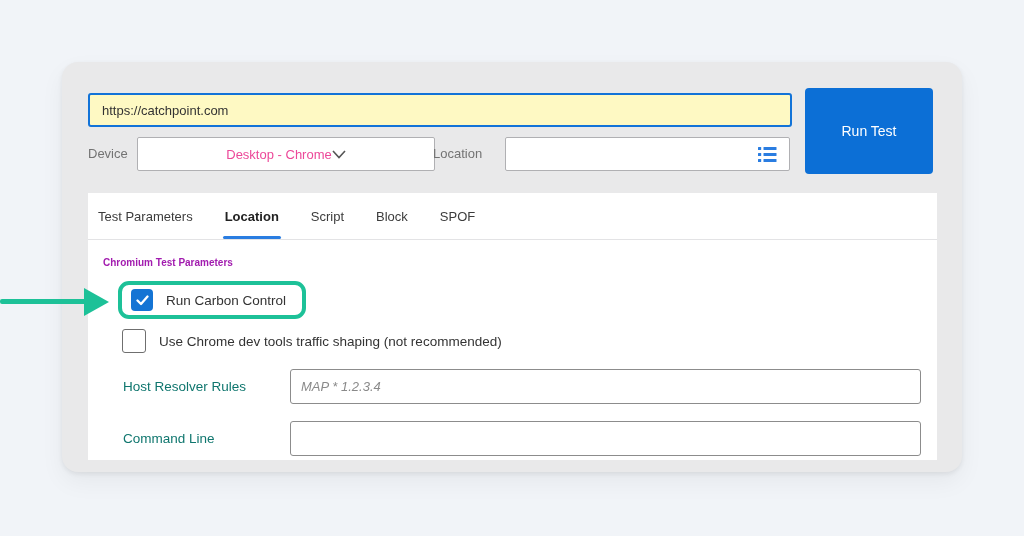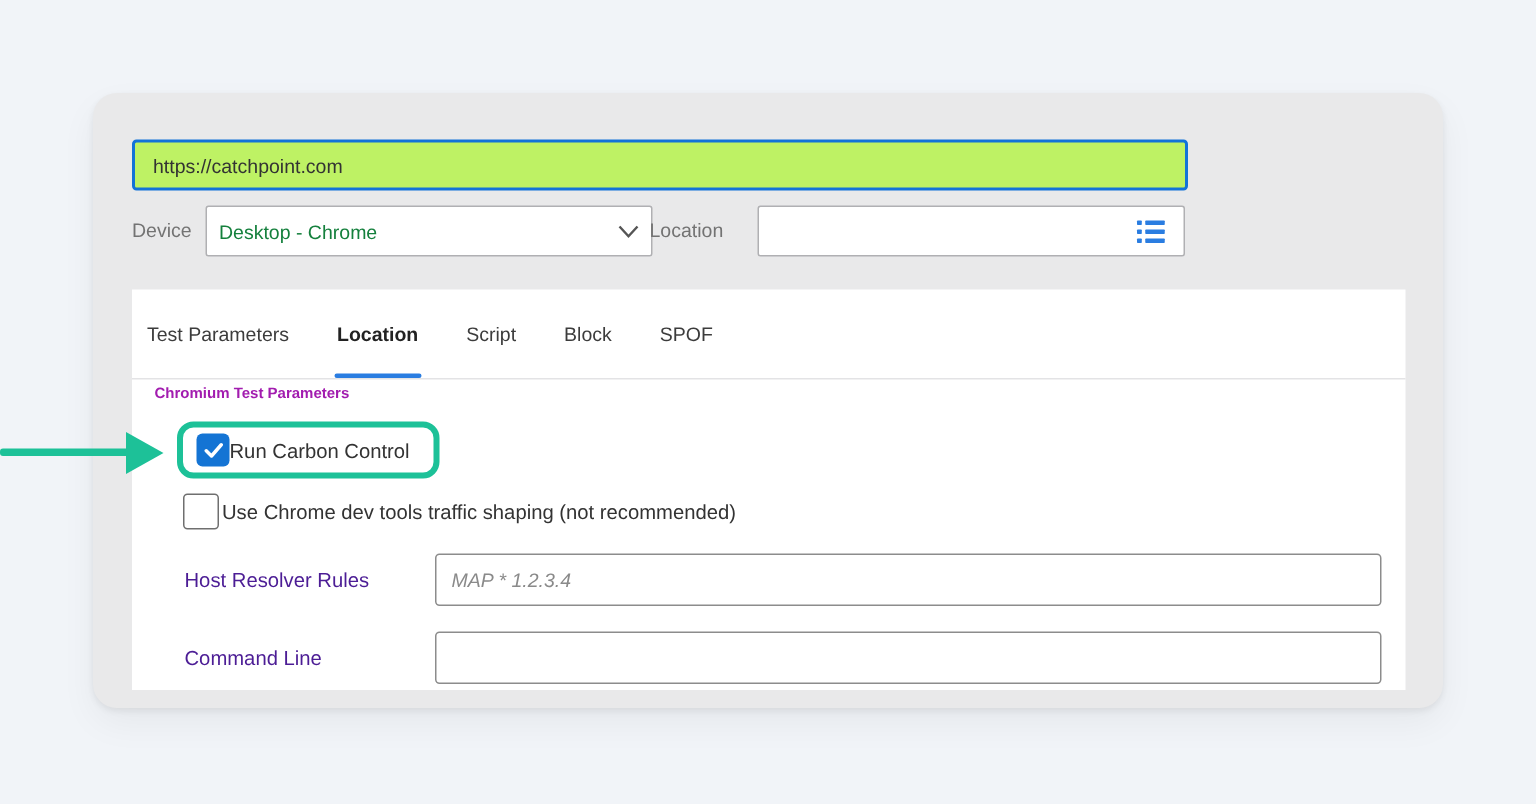--- a/index.html
+++ b/index.html
@@ -21,21 +21,21 @@
     border-radius: 16px;
     box-shadow: 0 2px 5px rgba(0,0,0,0.07), 0 10px 24px rgba(0,0,0,0.05);
     overflow: hidden;
   }
 
   
   .url-input {
     position: absolute;
     left: 26px; top: 31px;
     width: 704px; height: 34px;
-    background: #bef264;
+    background: #fef9c3;
     border: 2px solid #1273d8;
     border-radius: 3px;
     padding: 0 12px;
     font-family: "Liberation Sans", sans-serif;
     font-size: 13px;
     color: #333;
     outline: none;
   }
   .field-label-top {
     position: absolute;
@@ -49,24 +49,24 @@
 
   .device-select {
     position: absolute;
     left: 75px; top: 75px;
     width: 298px; height: 34px;
     background: #fff;
     border: 1px solid #b0b0b3;
     border-radius: 2px;
     display: flex;
     align-items: center;
-    justify-content: space-between;
+    justify-content: center;
     padding: 0 8px;
     font-size: 13px;
-    color: #15803d;
+    color: #ec4899;
     cursor: pointer;
   }
   .location-box {
     position: absolute;
     left: 443px; top: 75px;
     width: 285px; height: 34px;
     background: #fff;
     border: 1px solid #b0b0b3;
     border-radius: 2px;
     display: flex;
@@ -102,21 +102,21 @@
   }
 
   
   .panel {
     position: absolute;
     left: 26px; top: 131px;
     width: 849px; height: 267px;
     background: #fff;
   }
   .tabs {
-    height: 60px;
+    height: 47px;
     border-bottom: 1px solid #e3e3e5;
     display: flex;
     align-items: stretch;
     padding-left: 10px;
     gap: 32px;
   }
   .tab {
     display: flex;
     align-items: center;
     font-size: 13px;
@@ -145,20 +145,21 @@
 
   .green-highlight {
     position: absolute;
     left: 30px; top: 88px;
     height: 38px;
     border: 4px solid #1dc198;
     border-radius: 11px;
     background: #fff;
     display: inline-flex;
     align-items: center;
+    gap: 13px;
     padding: 0 16px 0 9px;
   }
   .checkbox-checked {
     width: 22px; height: 22px;
     background: #1474d4;
     border-radius: 4px;
     display: flex;
     align-items: center;
     justify-content: center;
     cursor: pointer;
@@ -172,35 +173,35 @@
     cursor: pointer;
     flex: none;
   }
   .cb-label { font-size: 13.5px; color: #333; white-space: nowrap; }
 
   .cb-row2 {
     position: absolute;
     left: 34px; top: 136px;
     display: flex;
     align-items: center;
-    gap: 2px;
+    gap: 13px;
   }
 
   .field-row {
     position: absolute;
     left: 35px;
     display: flex;
     align-items: center;
   }
   .field-row.host { top: 176px; }
   .field-row.cmd  { top: 228px; }
   .field-row label {
     width: 167px;
     font-size: 13.5px;
-    color: #4c1d95;
+    color: #0f766e;
   }
   .field-row input {
     width: 631px; height: 35px;
     border: 1px solid #8c8c8c;
     border-radius: 3px;
     padding: 0 10px;
     font-family: "Liberation Sans", sans-serif;
     font-size: 13px;
     color: #333;
     outline: none;
@@ -257,20 +258,21 @@
             <rect x="6.5" y="1" width="13" height="3" rx="0.5"></rect>
           <rect x="1" y="7" width="3.2" height="3" rx="0.5"></rect>
             <rect x="6.5" y="7" width="13" height="3" rx="0.5"></rect>
           <rect x="1" y="13" width="3.2" height="3" rx="0.5"></rect>
             <rect x="6.5" y="13" width="13" height="3" rx="0.5"></rect>
         </g>
       </svg>
     </span>
   </div>
 
+  <button class="run-test-btn">Run Test</button>
 
   <div class="panel">
 
     <div class="tabs">
       <div class="tab">Test Parameters</div>
       <div class="tab active">Location</div>
       <div class="tab">Script</div>
       <div class="tab">Block</div>
       <div class="tab">SPOF</div>
     </div>

